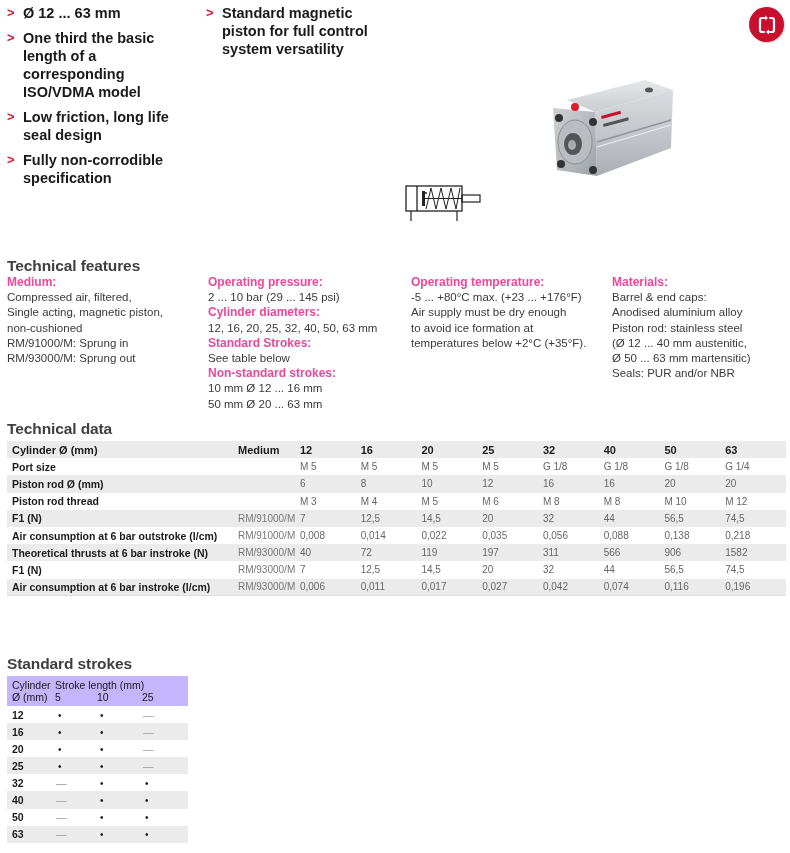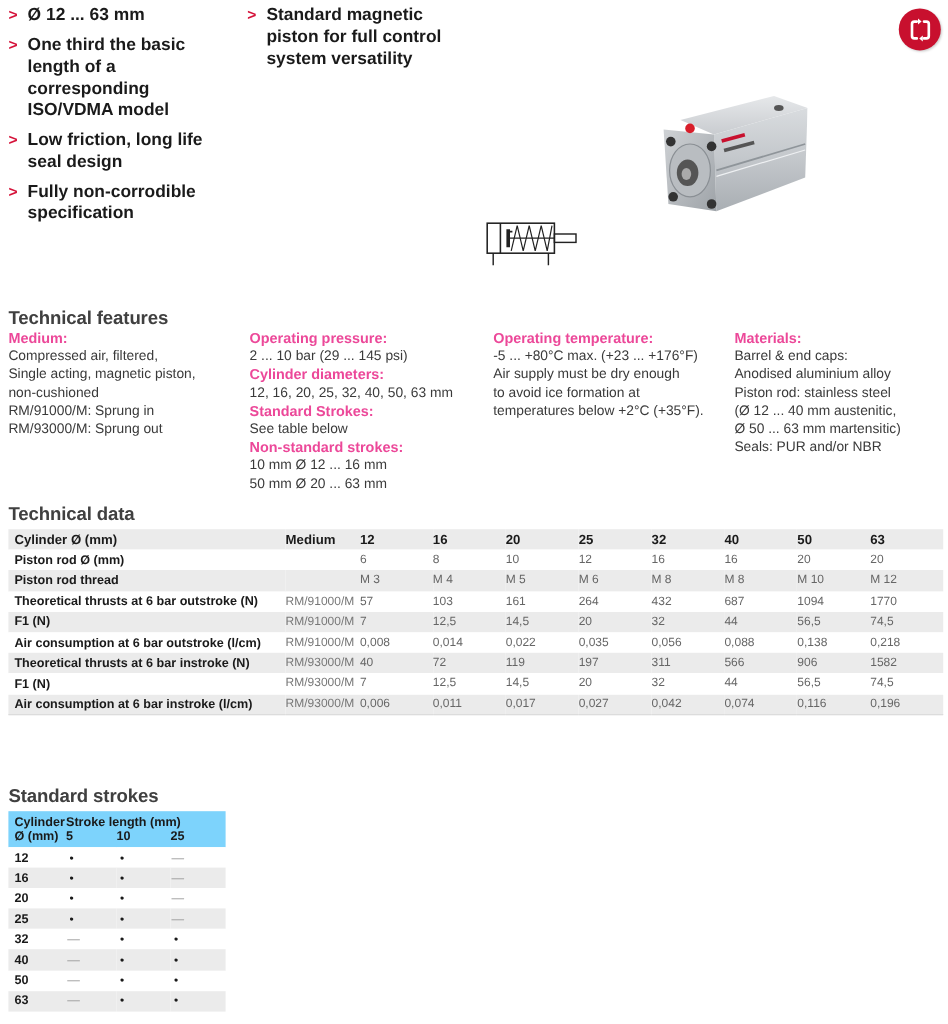--- a/index.html
+++ b/index.html
@@ -35,21 +35,21 @@
   table.tech td.param { font-weight: bold; color: #1a1a1a; width: 231px; }
   table.tech td.ver { color: #777; width: 62px; padding-left: 0; font-size: 10px; }
   table.tech td.num { color: #666; width: 60.8px; padding-left: 0; font-size: 10px; }
   table.tech tr.head td { font-weight: bold; color: #1a1a1a; font-size: 11px; }
   table.tech tr.head td.num, table.tech tr.head td.ver { color: #1a1a1a; font-size: 11px; }
   table.tech tr:last-child td { border-bottom: 1px solid #dcdcdc; }
 
   
   table.strokes { position: absolute; left: 7px; top: 676px; width: 181px; border-collapse: collapse; font-size: 10.5px; }
   table.strokes td { height: 17.1px; vertical-align: middle; }
-  table.strokes tr.head td { background: #7dd3fc; font-weight: bold; color: #1a1a1a; line-height: 12px; vertical-align: top; padding-top: 3px; height: 30px; }
+  table.strokes tr.head td { background: #c4b5fd; font-weight: normal; color: #1a1a1a; line-height: 12px; vertical-align: top; padding-top: 3px; height: 30px; }
   table.strokes tr.row:nth-child(even) td { background: #ffffff; }
   table.strokes tr.row:nth-child(odd) td { background: #ebebeb; }
   table.strokes td.c0 { width: 48px; padding-left: 5px; font-weight: bold; }
   table.strokes td.c1 { width: 42px; }
   table.strokes td.c2 { width: 45px; }
   table.strokes td.c3 { width: 46px; }
   .dot { font-size: 10px; color: #1a1a1a; padding-left: 3px; }
   .dash { color: #999; padding-left: 1px; }
 </style>
 </head>
@@ -187,20 +187,32 @@
     <td class="num">12</td>
     <td class="num">16</td>
     <td class="num">20</td>
     <td class="num">25</td>
     <td class="num">32</td>
     <td class="num">40</td>
     <td class="num">50</td>
     <td class="num">63</td>
   </tr>
   <tr>
+    <td class="param">Port size</td>
+    <td class="ver"></td>
+    <td class="num">M 5</td>
+    <td class="num">M 5</td>
+    <td class="num">M 5</td>
+    <td class="num">M 5</td>
+    <td class="num">G 1/8</td>
+    <td class="num">G 1/8</td>
+    <td class="num">G 1/8</td>
+    <td class="num">G 1/4</td>
+  </tr>
+  <tr>
     <td class="param">Piston rod Ø (mm)</td>
     <td class="ver"></td>
     <td class="num">6</td>
     <td class="num">8</td>
     <td class="num">10</td>
     <td class="num">12</td>
     <td class="num">16</td>
     <td class="num">16</td>
     <td class="num">20</td>
     <td class="num">20</td>
@@ -209,32 +221,20 @@
     <td class="param">Piston rod thread</td>
     <td class="ver"></td>
     <td class="num">M 3</td>
     <td class="num">M 4</td>
     <td class="num">M 5</td>
     <td class="num">M 6</td>
     <td class="num">M 8</td>
     <td class="num">M 8</td>
     <td class="num">M 10</td>
     <td class="num">M 12</td>
-  </tr>
-  <tr>
-    <td class="param">Theoretical thrusts at 6 bar outstroke (N)</td>
-    <td class="ver">RM/91000/M</td>
-    <td class="num">57</td>
-    <td class="num">103</td>
-    <td class="num">161</td>
-    <td class="num">264</td>
-    <td class="num">432</td>
-    <td class="num">687</td>
-    <td class="num">1094</td>
-    <td class="num">1770</td>
   </tr>
   <tr>
     <td class="param">F1 (N)</td>
     <td class="ver">RM/91000/M</td>
     <td class="num">7</td>
     <td class="num">12,5</td>
     <td class="num">14,5</td>
     <td class="num">20</td>
     <td class="num">32</td>
     <td class="num">44</td>

